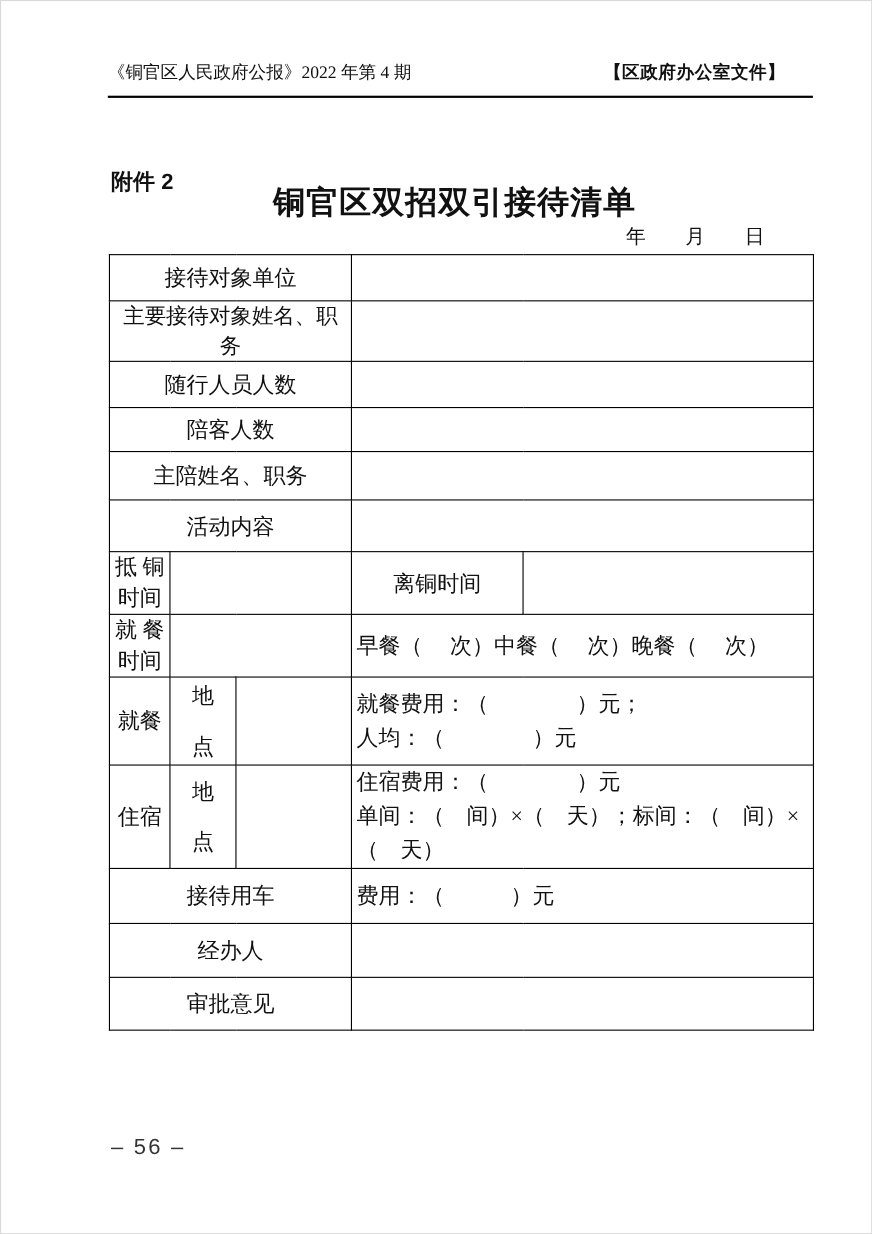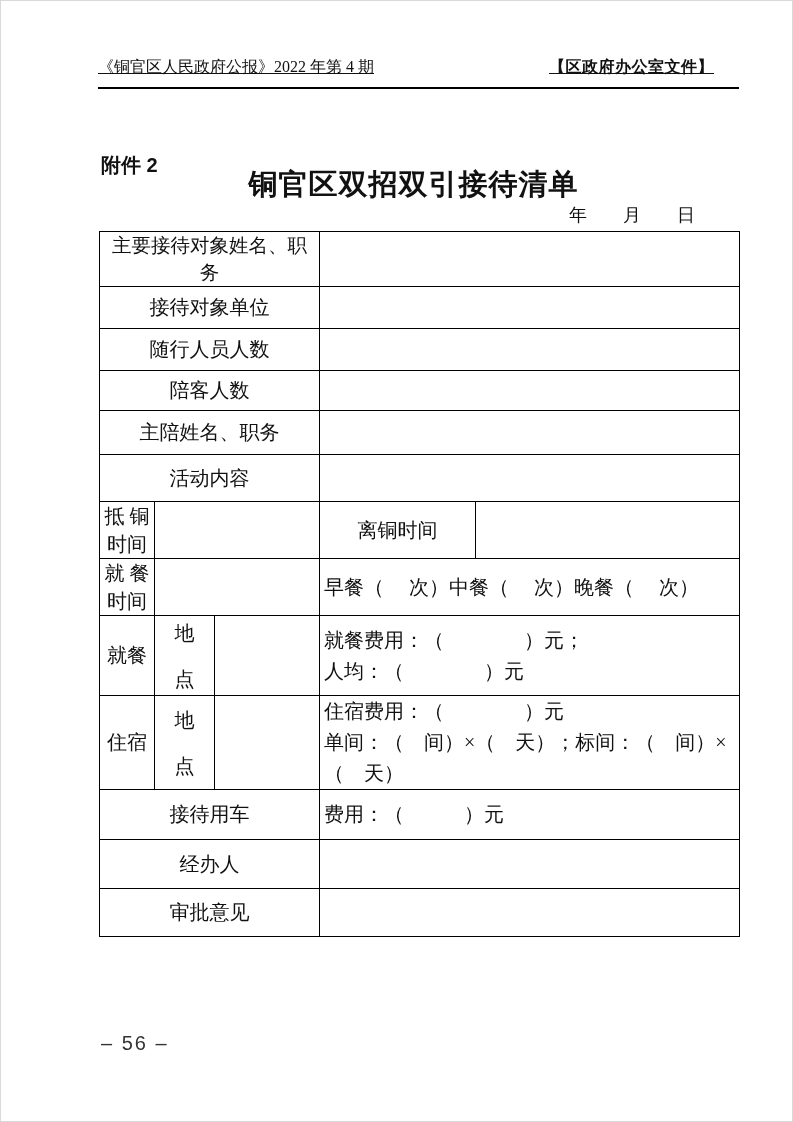--- a/index.html
+++ b/index.html
@@ -10,21 +10,21 @@
     border:1px solid #d9d9d9;
     box-sizing:border-box;
     font-family:"Liberation Serif","DejaVu Serif",serif;
     color:#111111;
     overflow:hidden;
   }
   
   .hdr{
     position:absolute;left:97px;top:56px;width:616px;
     display:flex;justify-content:space-between;align-items:flex-end;
-    font-size:16px;line-height:1.2;text-decoration:underline;
+    font-size:16px;line-height:1.2;
   }
   .hdr .hdr-right{font-weight:600;letter-spacing:.5px;}
   .hdr-rule{
     position:absolute;left:97px;top:86px;width:641px;height:2px;background:#000;
   }
   
   .attachment{
     position:absolute;left:100px;top:111px;
     font-family:"Liberation Sans","DejaVu Sans",sans-serif;
     font-weight:bold;font-size:20px;margin-top:40px;
@@ -88,26 +88,26 @@
 
   <table class="form">
     <colgroup>
       <col style="width:55px">
         <col style="width:60px">
         <col style="width:105px">
         <col style="width:156px">
         <col style="width:264px">
     </colgroup>
     <tbody>
+      <tr style="height:42px">
+        <td class="lbl" colspan="3">接待对象单位</td>
+        <td class="val" colspan="2"></td>
+      </tr>
       <tr style="height:41px">
         <td class="lbl-long" colspan="3">主要接待对象姓名、职务</td>
-        <td class="val" colspan="2"></td>
-      </tr>
-      <tr style="height:42px">
-        <td class="lbl" colspan="3">接待对象单位</td>
         <td class="val" colspan="2"></td>
       </tr>
       <tr style="height:42px">
         <td class="lbl" colspan="3">随行人员人数</td>
         <td class="val" colspan="2"></td>
       </tr>
       <tr style="height:40px">
         <td class="lbl" colspan="3">陪客人数</td>
         <td class="val" colspan="2"></td>
       </tr>

